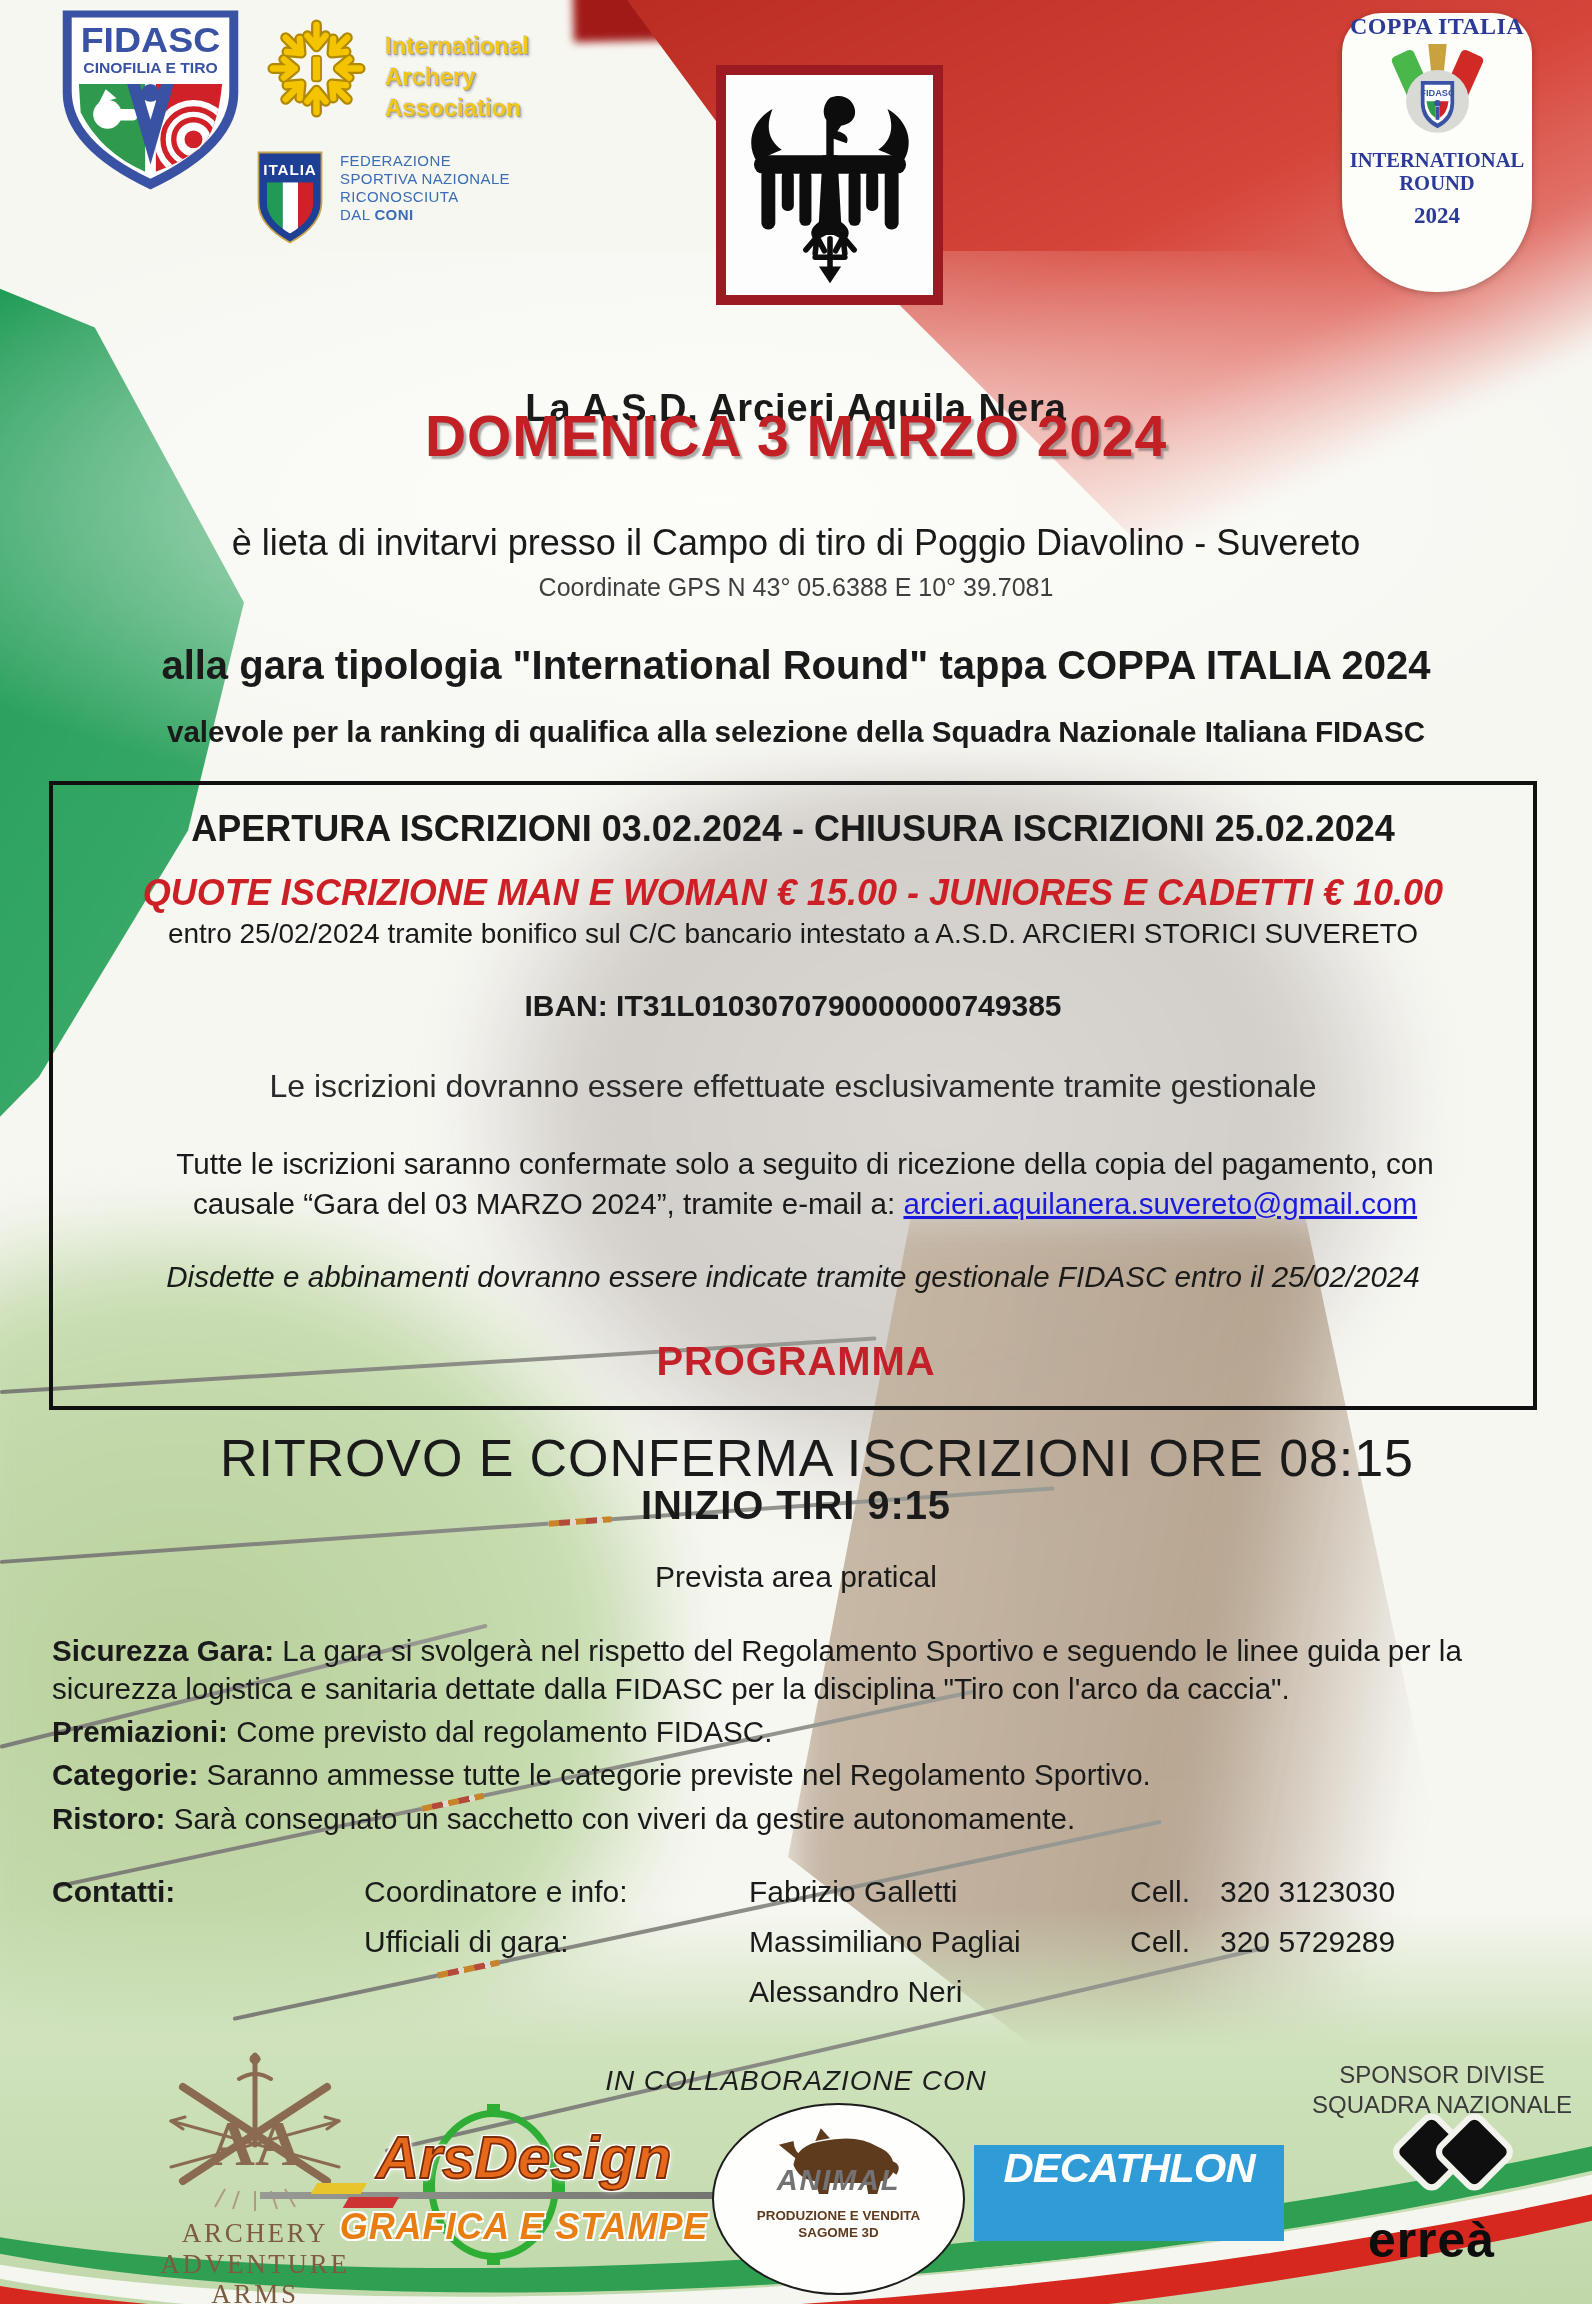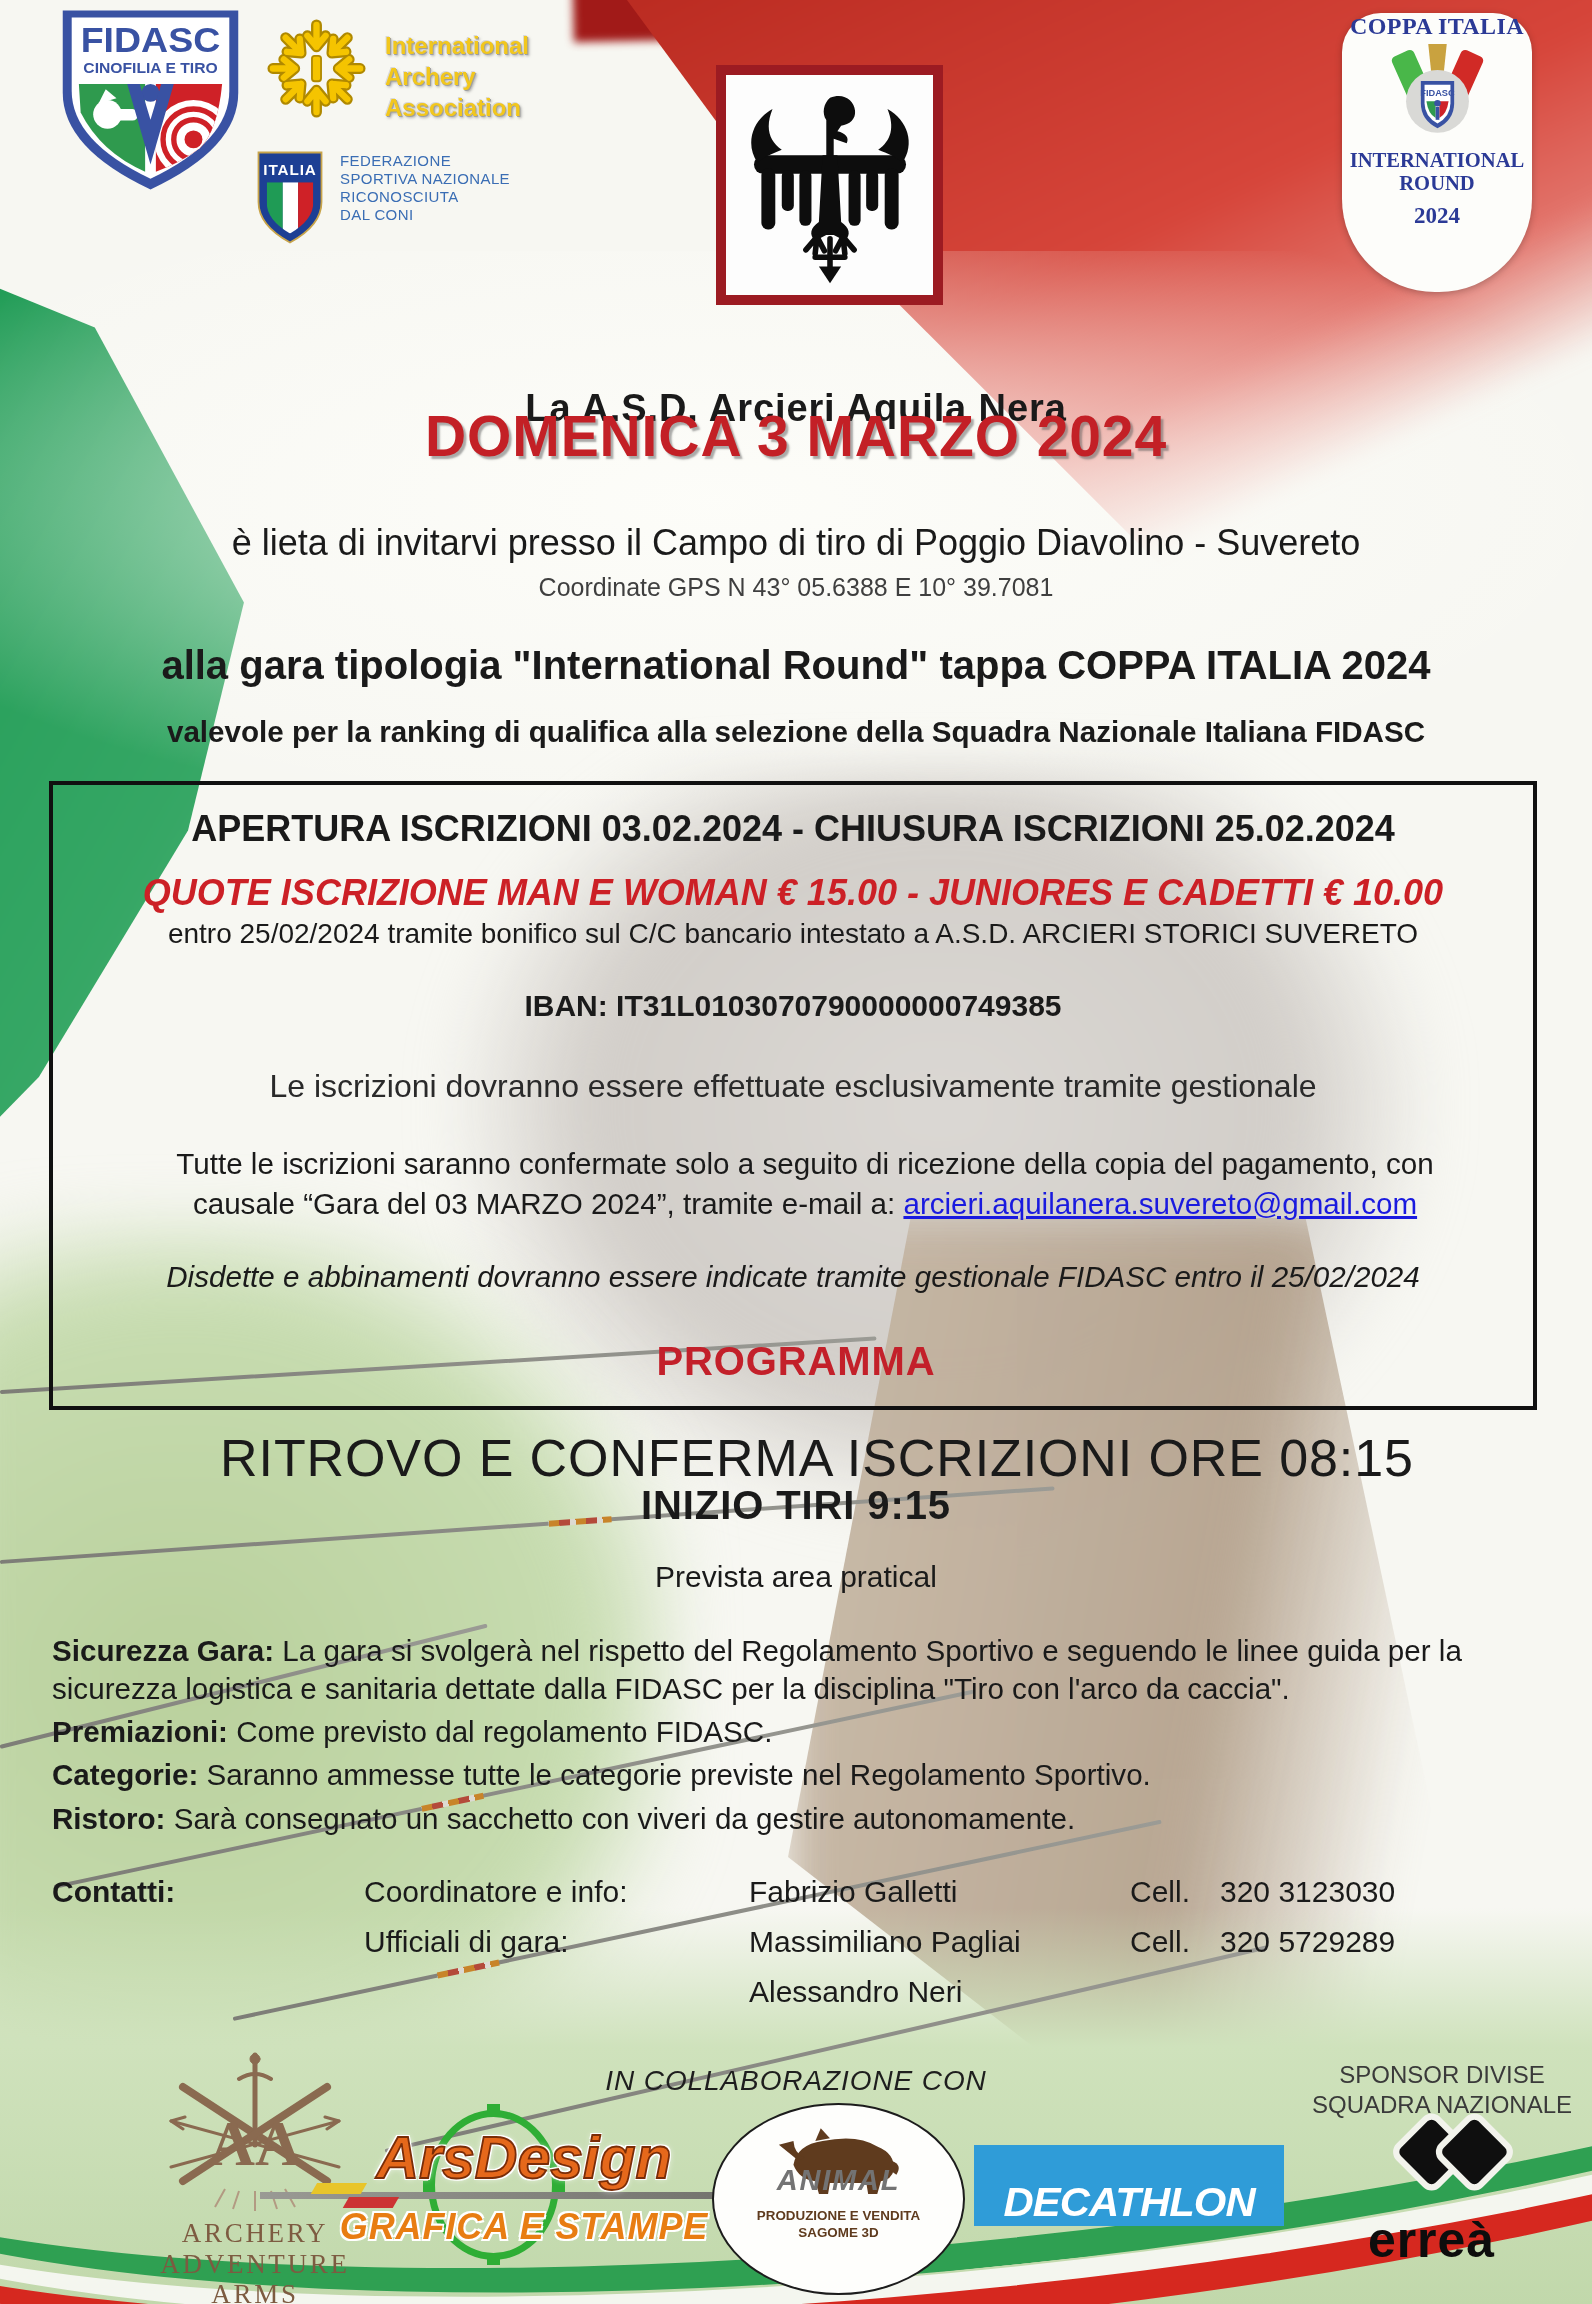--- a/index.html
+++ b/index.html
@@ -76,21 +76,21 @@
   .contacts .lbl{font-weight:bold;}
 
   
   .logo{position:absolute;z-index:10;}
   .fidasc-shield{left:52px;top:5.4px;}
   .iaa-star{left:262px;top:14.3px;}
   .iaa-text{left:385px;top:30px;font-size:24px;font-weight:bold;line-height:1.3;color:#f2c71d;
             text-shadow:0.9px 0.9px 0 #9f9f9f,-0.9px -0.9px 0 #d9d9d9,1.8px 1.8px 2.7px rgba(110,110,110,.55);}
   .coni-shield{left:254px;top:149px;}
   .coni-text{left:340px;top:152px;font-size:15px;line-height:1.2;color:#3a6db4;letter-spacing:0.4px;}
-  .coni-text b{font-weight:normal;}
+  .coni-text b{font-weight:bold;}
   .eagle-box{left:716px;top:65px;width:227px;height:240px;background:#fdfdfd;
              border:10.7px solid #9c1b22;display:flex;align-items:center;justify-content:center;}
   .coppa-badge{left:1342px;top:12.5px;width:190px;height:279px;background:#fdfdfa;
                border-radius:39px 39px 93px 93px;text-align:center;
                box-shadow:0 1.8px 7.2px rgba(0,0,0,.25);}
   .coppa-title{font-family:"Liberation Serif",serif;font-weight:bold;
                font-size:24px;color:#2b3a96;letter-spacing:0.4px;}
   .coppa-round{font-family:"Liberation Serif",serif;font-weight:bold;font-size:20.6px;color:#2b3a96;line-height:1.15;}
   .coppa-year{margin-top:7.2px;font-family:"Liberation Serif",serif;font-weight:bold;font-size:23px;color:#2b3a96;}
 
@@ -114,22 +114,22 @@
   .ars-name{position:relative;z-index:2;font-size:59px;font-weight:bold;font-style:italic;color:#e5681b;
             -webkit-text-stroke:1.8px #7a2d08;
             text-shadow:1.8px 1.8px 0 #fff,-1.8px -1.8px 0 #fff,1.8px -1.8px 0 #fff,-1.8px 1.8px 0 #fff,0 0 7.2px #fff;}
   .ars-tag{position:relative;z-index:2;margin-top:14.3px;font-size:36px;font-weight:bold;font-style:italic;color:#e87d12;
            letter-spacing:0.9px;text-shadow:1.8px 1.8px 0 #fff,-1.8px -1.8px 0 #fff,1.8px -1.8px 0 #fff,-1.8px 1.8px 0 #fff;}
   .animal-oval{left:712px;top:2103px;width:253px;height:192px;background:#fefefc;border:2.7px solid #1c1c1c;
                border-radius:50%;text-align:center;padding-top:16px;}
   .animal-name{position:absolute;left:0;width:100%;top:59px;font-size:29px;font-weight:bold;font-style:italic;
                color:#737373;letter-spacing:1.8px;}
   .animal-tag{font-size:13.4px;font-weight:bold;color:#5f3b1e;line-height:1.25;margin-top:1.8px;}
-  .decathlon{left:974px;top:2145px;width:310px;height:81px;background:#2f9cd8;display:flex;
-             align-items:flex-end;justify-content:center;}
+  .decathlon{left:974px;top:2145px;width:310px;height:96px;background:#2f9cd8;display:flex;
+             align-items:flex-start;justify-content:center;}
   .decathlon span{color:#fff;font-size:41px;font-weight:bold;font-style:italic;letter-spacing:-0.9px;
                   transform:scaleX(1.02);}
   .errea-block{left:1368px;top:2110px;width:208px;text-align:left;}
   .errea-name{font-size:50px;font-weight:bold;color:#0d0d0d;letter-spacing:0.9px;margin-top:-9px;}
 </style>
 </head>
 <body>
 
 <div class="page">
 

